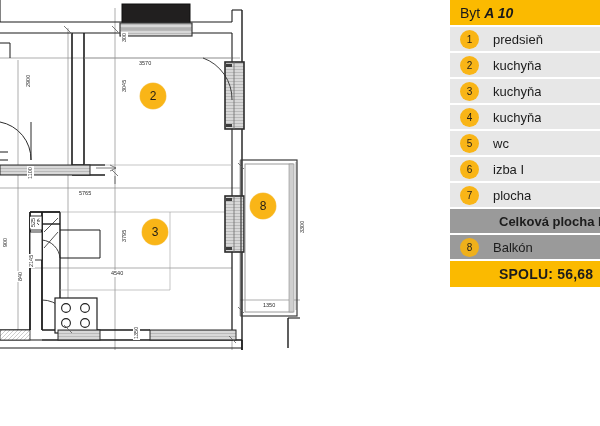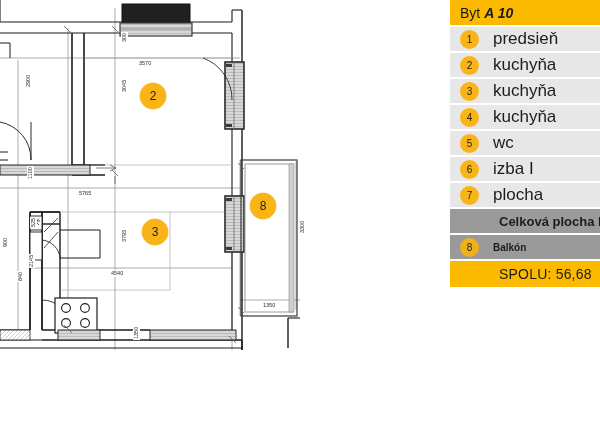--- a/index.html
+++ b/index.html
@@ -43,25 +43,25 @@
 
   .num{
     flex:0 0 auto;width:19px;height:19px;border-radius:50%;
     background:#F9B517;color:#2a2318;
     font-size:10px;display:flex;align-items:center;justify-content:center;
     margin-left:6px;
   }
   .num.dim{background:#efb01b;}
   .num.ghost{background:transparent;}
   .lbl{
-    margin-left:14px;font-size:17px;color:#1c1c1c;
+    margin-left:14px;font-size:13px;color:#1c1c1c;
     overflow:hidden;
   }
-  .lbl.bold{font-weight:bold;font-size:10px;}
-  .lbl.sumtxt{font-weight:normal;font-size:14px;margin-left:20px;letter-spacing:.2px;}
+  .lbl.bold{font-weight:normal;font-size:13px;}
+  .lbl.sumtxt{font-weight:bold;font-size:14px;margin-left:20px;letter-spacing:.2px;}
   .lbl.totaltxt{font-weight:bold;font-size:13px;margin-left:20px;}
 </style>
 </head>
 <body>
 
 <div id="floorplan">
 
   <svg id="fpsvg" width="440" height="426" viewBox="0 0 440 426">
 
     <defs>

